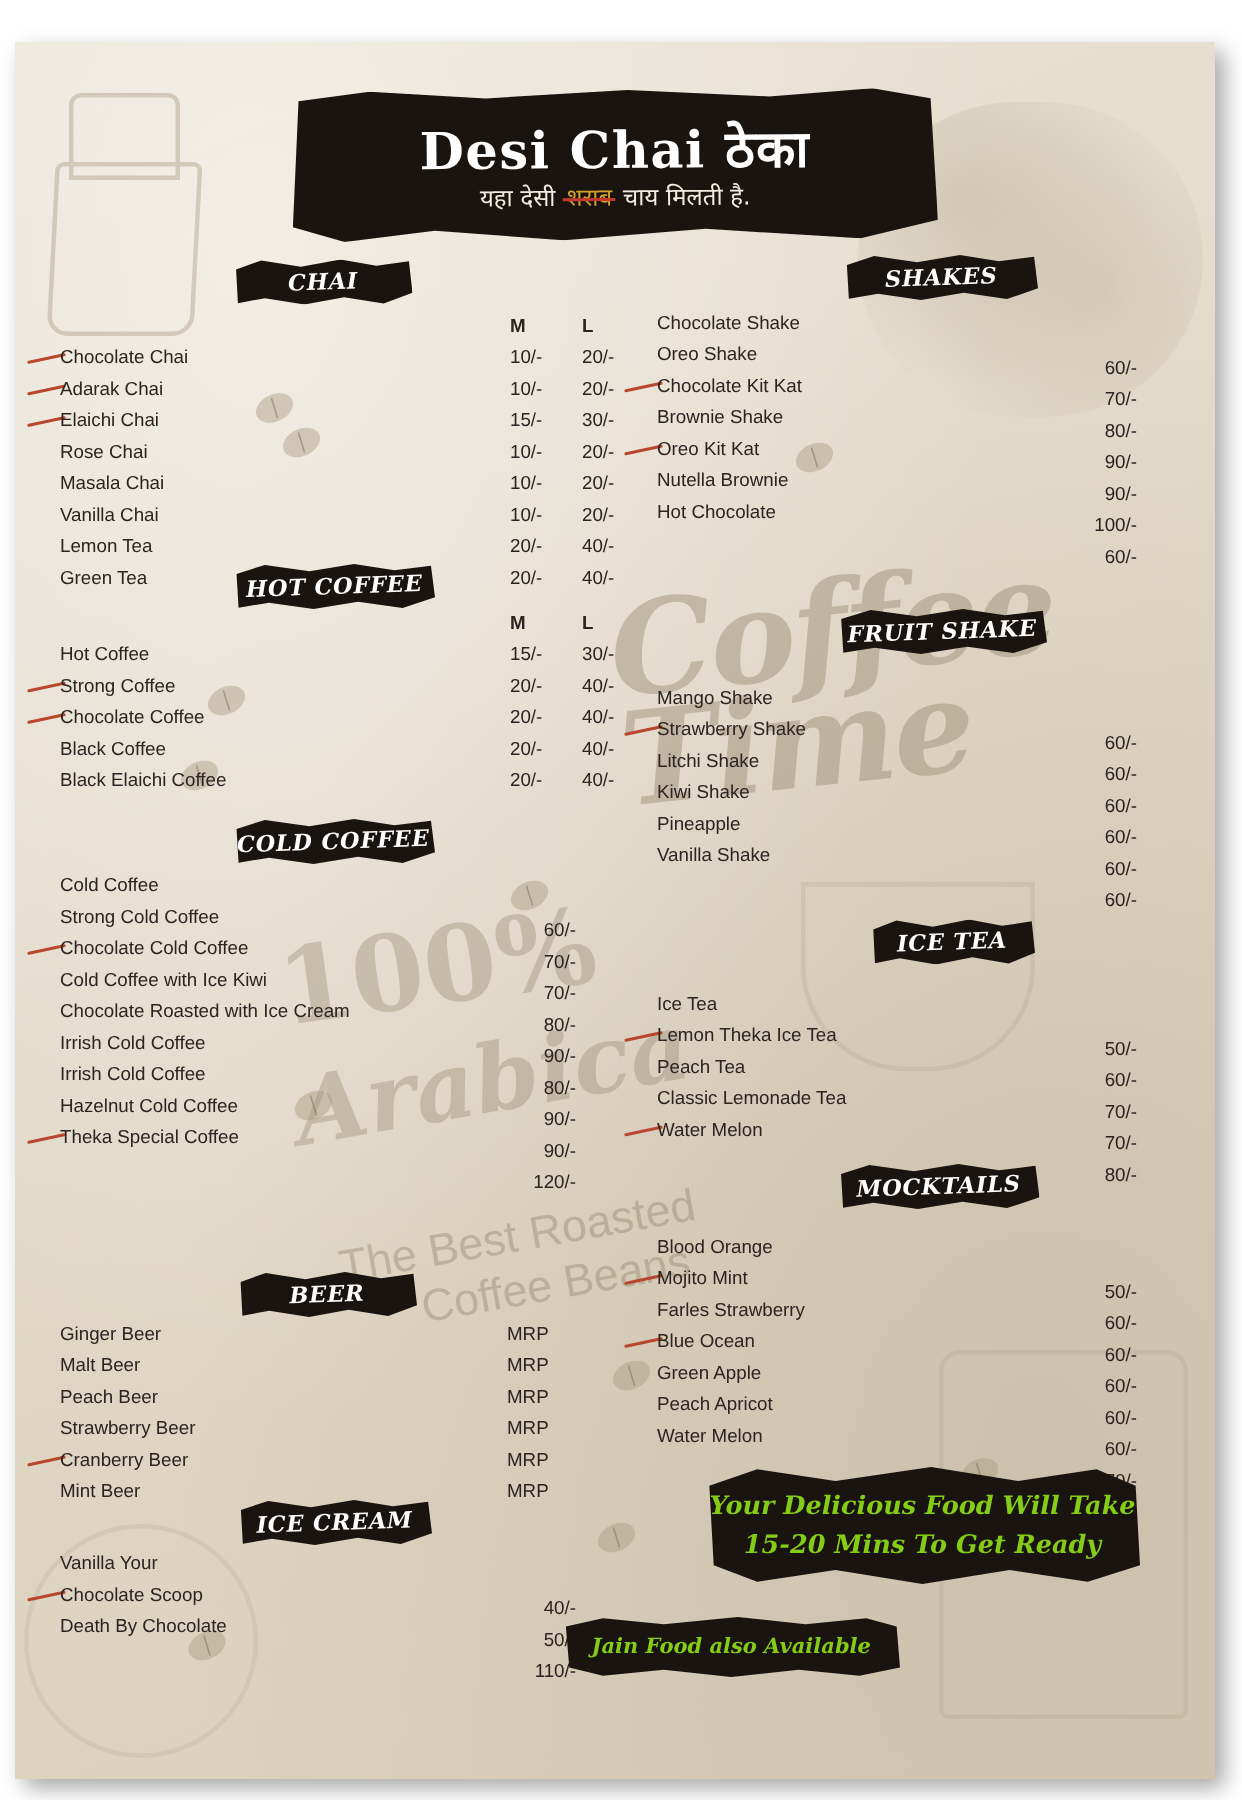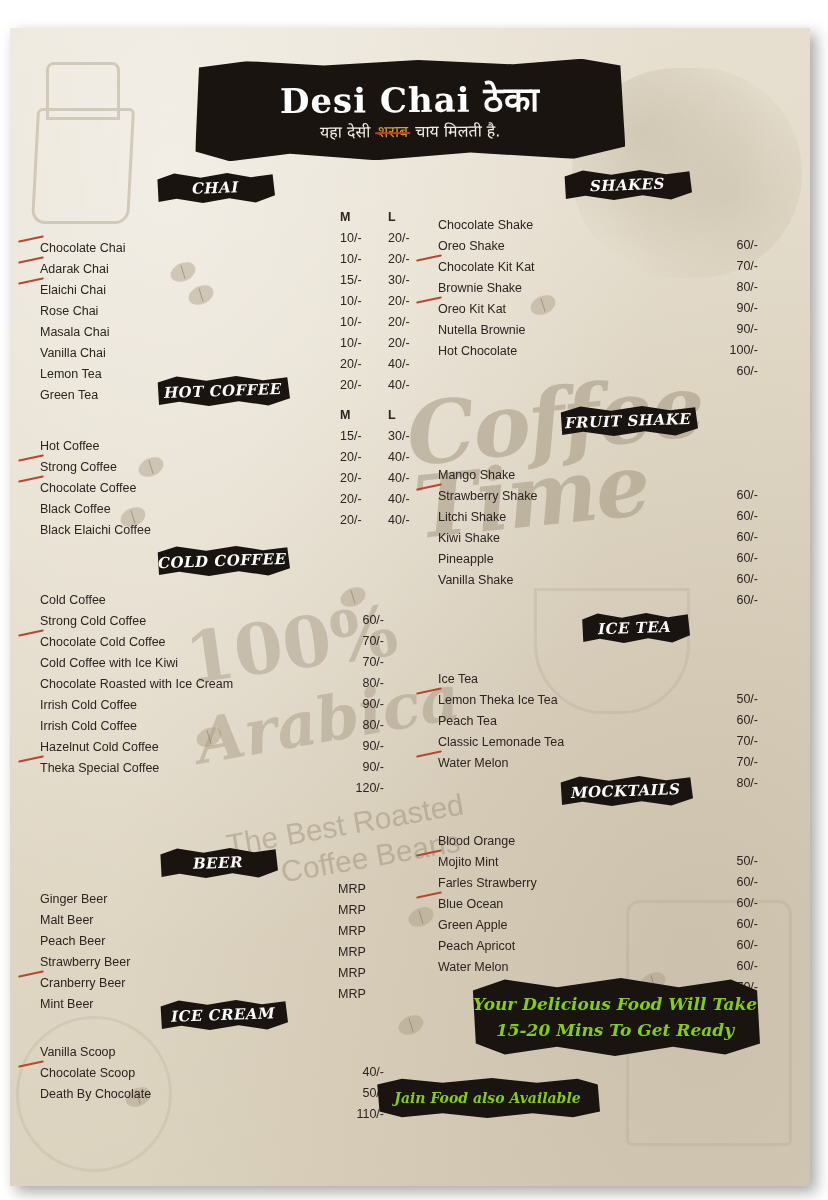--- a/index.html
+++ b/index.html
@@ -130,21 +130,21 @@
 
   
   .col{position:absolute;}
   .row{
     position:relative;
     height:21px;
     font-size:12.5px;
     color:#2b2420;
     font-family:"Liberation Sans",sans-serif;
   }
-  .row .name{position:absolute;left:0;top:2px;white-space:nowrap;margin-top:10px;}
+  .row .name{position:absolute;left:0;top:2px;white-space:nowrap;}
   .row .p1{position:absolute;top:2px;text-align:left;}
   .row .p2{position:absolute;top:2px;text-align:left;}
   .row .pr{position:absolute;top:2px;text-align:right;margin-top:30px;}
   .hdr{font-weight:700;color:#2b2420;font-size:12.5px;}
 
   .mark{
     position:absolute;left:-22px;top:9px;width:26px;height:2px;
     background:#b8472e;transform:rotate(-12deg);
     border-radius:2px;
   }
@@ -364,21 +364,21 @@
           <div class="name">Mint Beer</div>
           <div class="p1" style="left:298px;">MRP</div>
         </div>
     </div>
 
     <div class="tag" style="left:148px;top:972px;width:130px;">
       <span>ICE CREAM</span>
     </div>
     <div class="col" style="left:30px;top:1005px;width:380px;">
       <div class="row">
-          <div class="name">Vanilla Scoop</div>
+          <div class="name">Vanilla Your</div>
           <div class="pr" style="left:300px;width:44px;">40/-</div>
         </div>
       <div class="row">
           <div class="mark"></div>
           <div class="name">Chocolate Scoop</div>
           <div class="pr" style="left:300px;width:44px;">50/-</div>
         </div>
       <div class="row">
           <div class="name">Death By Chocolate</div>
           <div class="pr" style="left:300px;width:44px;">110/-</div>

